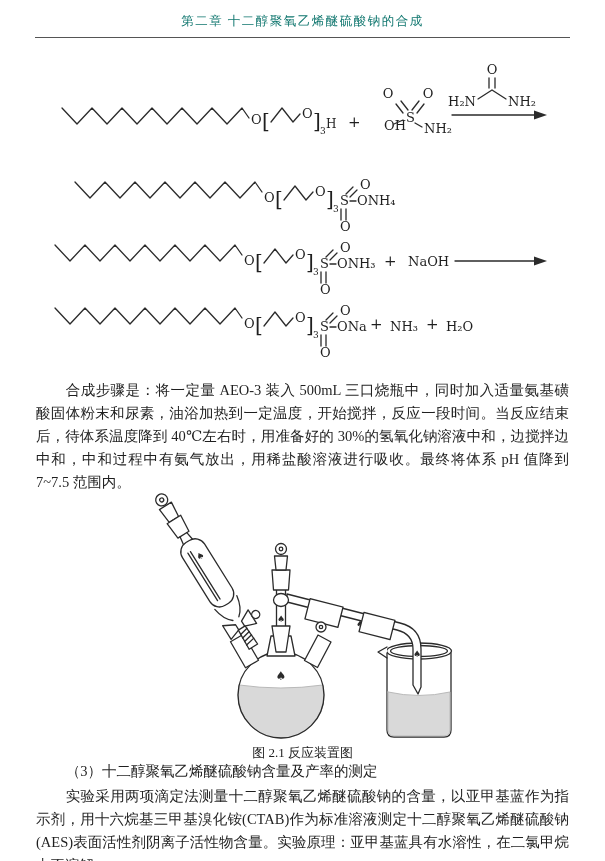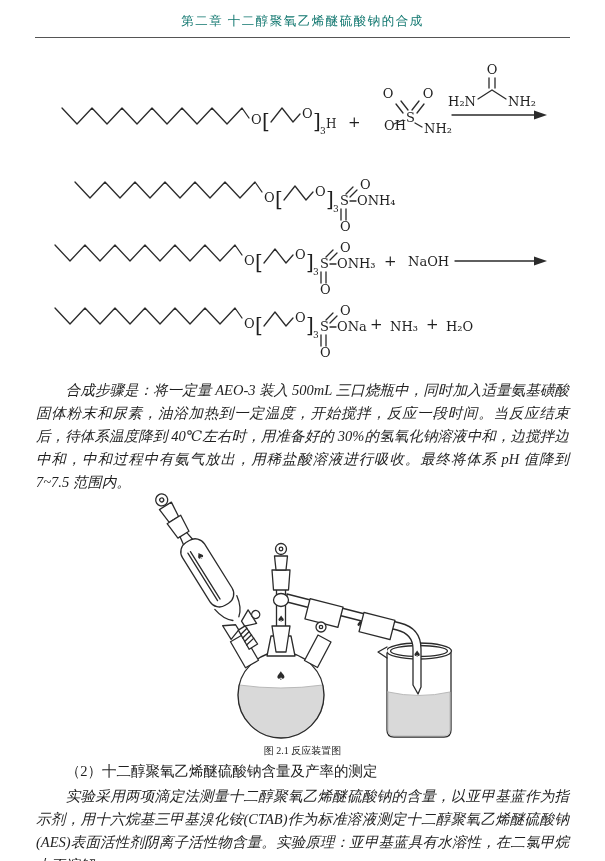--- a/index.html
+++ b/index.html
@@ -3,24 +3,24 @@
 <meta charset="utf-8">
 <style>
   html,body{margin:0;padding:0;background:#fff;}
   .page{position:relative;width:605px;height:861px;background:#fff;overflow:hidden;
         font-family:"Liberation Serif","DejaVu Serif",serif;color:#1f1f1f;}
   .header{position:absolute;top:13px;left:0;width:100%;text-align:center;
           font-size:12.5px;letter-spacing:1.5px;color:#0f766e;}
   .rule{position:absolute;top:37px;left:35px;width:535px;border-top:1.5px solid #555;}
   .scheme-svg{position:absolute;top:58px;left:0;}
   .para{position:absolute;left:36px;width:533px;font-size:14.5px;line-height:23px;
-        text-align:justify;text-indent:2.05em;margin:0;font-style:italic;}
+        text-align:justify;text-indent:2.05em;margin:0;}
   .para1{top:379px;}
   .fig-svg{position:absolute;top:486px;left:0;}
-  .caption{position:absolute;top:744px;left:0;width:100%;text-align:center;font-size:10px;}
+  .caption{position:absolute;top:744px;left:0;width:100%;text-align:center;font-size:13px;}
   .sec2{position:absolute;top:762px;left:36px;width:533px;font-size:14.5px;text-indent:2.05em;}
   .para2{top:785px;}
   svg text{font-family:"DejaVu Serif","DejaVu Sans","Liberation Serif",serif;fill:#1f1f1f;}
   svg .chem{font-size:13px;}
   svg .chem-sm{font-size:12px;}
   svg .brk{font-size:20px;}
   svg .sub{font-size:9px;}
   svg .plus{font-size:15px;}
   svg .spade{font-size:9px;fill:#2b2b2b;}
   svg .spade-lg{font-size:12px;fill:#2b2b2b;}
@@ -183,16 +183,16 @@
         <polygon fill="#fff" points="272,84 290,84 288.5,104 273.5,104"></polygon>
         <polygon fill="#fff" points="274.5,70 287.5,70 286,84 276,84"></polygon>
         <circle cx="281" cy="63" r="5.5" fill="#fff"></circle>
         <circle cx="281" cy="63" r="1.8"></circle>
         <text class="spade" x="281" y="136" stroke="none" text-anchor="middle">♠</text>
       </g>
     </g>
   </svg>
 
   <div class="caption">图 2.1  反应装置图</div>
-  <div class="sec2">（2）十二醇聚氧乙烯醚硫酸钠含量及产率的测定</div>
+  <div class="sec2">（3）十二醇聚氧乙烯醚硫酸钠含量及产率的测定</div>
   <p class="para para2">实验采用两项滴定法测量十二醇聚氧乙烯醚硫酸钠的含量，以亚甲基蓝作为指示剂，用十六烷基三甲基溴化铵(CTAB)作为标准溶液测定十二醇聚氧乙烯醚硫酸钠(AES)表面活性剂阴离子活性物含量。实验原理：亚甲基蓝具有水溶性，在二氯甲烷中不溶解，</p>
 
 </div>
 
 </body></html>

